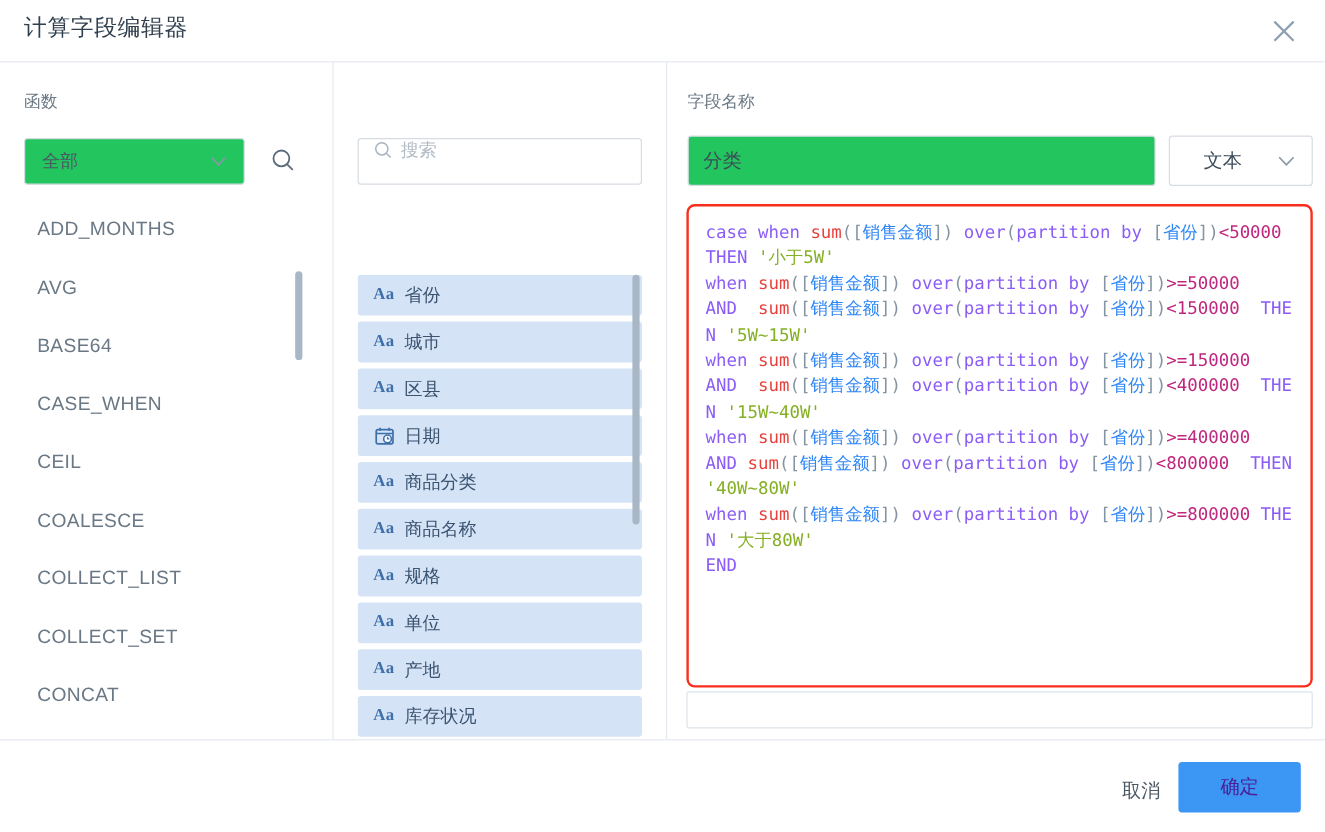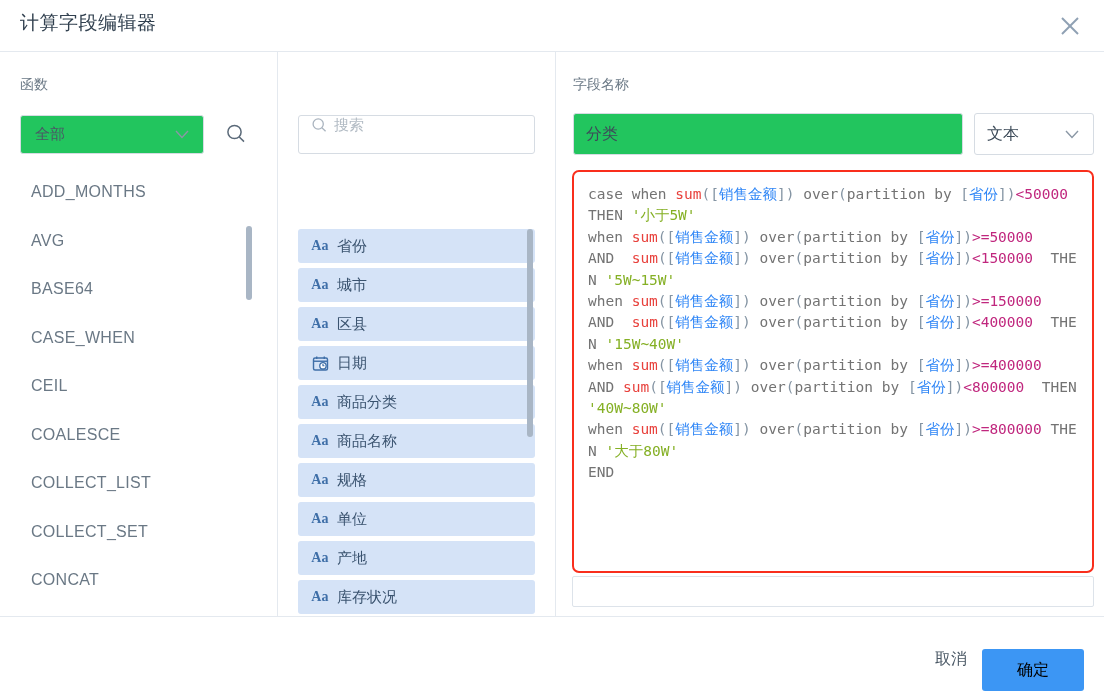--- a/index.html
+++ b/index.html
@@ -115,21 +115,21 @@
   .name-input {
     position:absolute; left:17px; top:61px; width:390px; height:42px;
     border:1px solid #d6dce3; border-radius:3px; background:#22c55e;
     font-family:"Liberation Sans", sans-serif;
     font-size:16px; color:#3d4b59; padding:0 12px;
     outline:none;
   }
   .type-select {
     position:absolute; left:418px; top:61px; width:120px; height:42px;
     border:1px solid #d6dce3; border-radius:3px; background:#fff;
-    display:flex; align-items:center; cursor:pointer;
+    display:flex; align-items:center; cursor:pointer;padding-left:16px;
   }
   .type-select .val { font-size:16px; color:#3d4b59; padding-left:12px; flex:1; }
 
   .editor-box {
     position:absolute; left:16px; top:118px; width:522px; height:403px;
     border:2.5px solid #f92e1c; border-radius:7px; background:#fff;
     overflow:hidden;
   }
   .code {
     padding:12px 14px 8px 14px;
@@ -137,42 +137,42 @@
     font-size:14.5px; line-height:21.4px;
     white-space:pre-wrap; word-break:break-all;
     color:#5c6b7a;
   }
   .code .fn   { color:#e8413c; }
   .code .num  { color:#c0277e; }
   .code .str  { color:#85b025; }
   .code .fld  { color:#2f86f6; }
   .code .br   { color:#8494a3; }
   .code .op   { color:#c0277e; }
-  .code .kw   { color:#737373;text-align:center; }
+  .code .kw   { color:#8b5cf6;text-align:center; }
 
   .msg-box {
     position:absolute; left:16px; top:524px; width:522px; height:31px;
     border:1px solid #dde3ea; border-radius:2px; background:#fff;
   }
 
   
   .footer {
     position:absolute; left:0; top:616px; width:1104px; height:77px;
     border-top:1px solid #e4e9ef; background:#fff;
   }
   .btn-cancel {
     position:absolute; right:127px; top:24px;
     font-size:16px; color:#4a5865; background:none; border:none;
     cursor:pointer; padding:8px 10px;
     font-family:"Liberation Sans", sans-serif;
   }
   .btn-ok {
-    position:absolute; right:20px; top:32px; width:102px; height:42px;
+    position:absolute; right:20px; top:18px; width:102px; height:42px;
     background:#3c96f4; border:none; border-radius:3px;
-    color:#000000; font-size:16px; cursor:pointer;
+    color:#4c1d95; font-size:16px; cursor:pointer;
     font-family:"Liberation Sans", sans-serif;
   }
 </style>
 </head>
 <body>
 
 <div class="dialog">
 
   <div class="hdr">
     <div class="hdr-title">计算字段编辑器</div>

